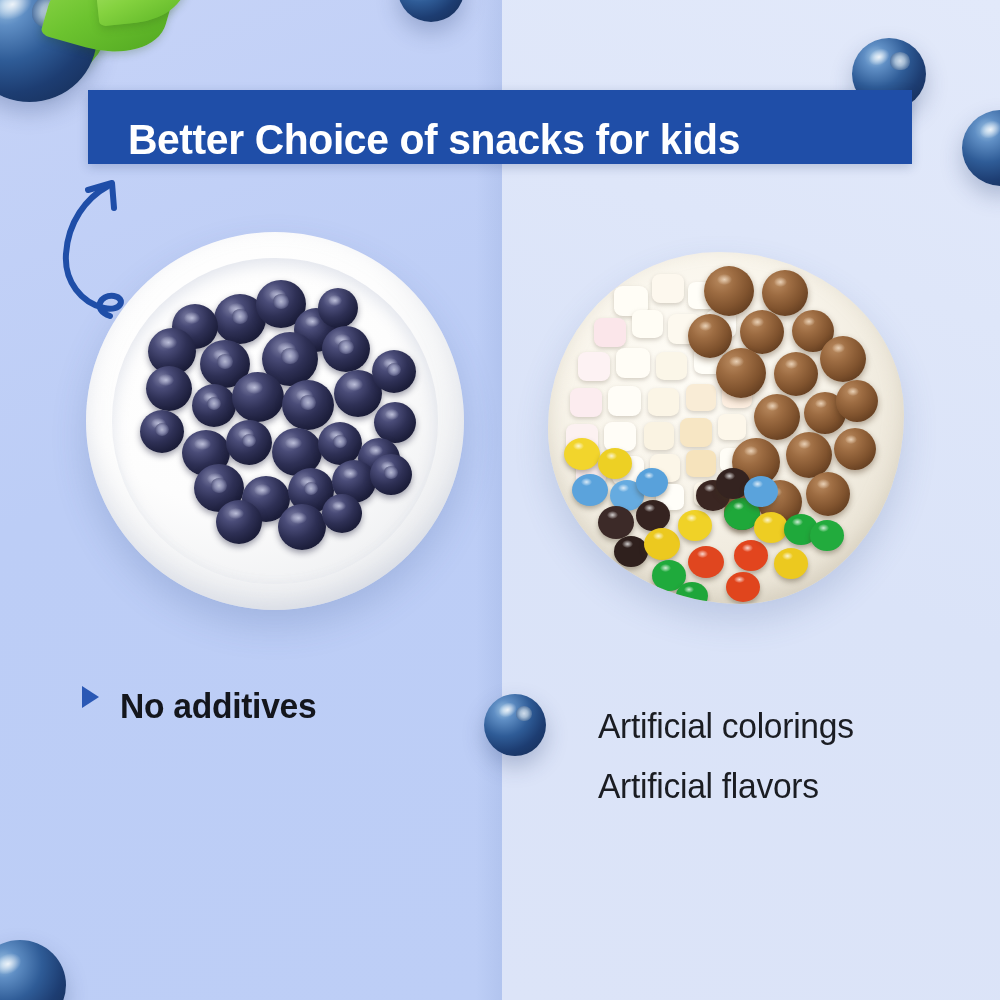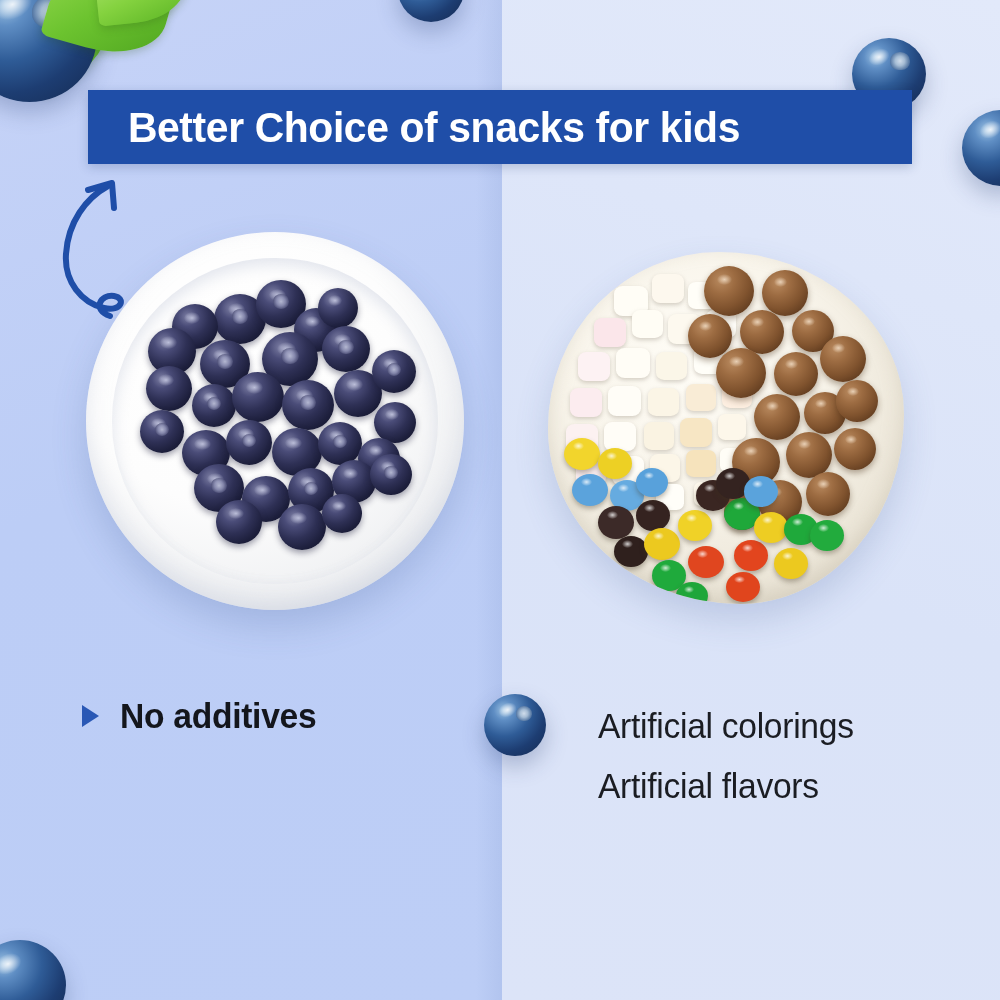--- a/index.html
+++ b/index.html
@@ -65,21 +65,21 @@
   #berry-topcenter{left:398px;top:-42px;width:66px;height:64px;}
   #berry-topright-a{left:852px;top:38px;width:74px;height:72px;}
   #berry-topright-b{left:962px;top:110px;width:78px;height:76px;}
   #berry-center{left:484px;top:694px;width:62px;height:62px;}
   #berry-bottomleft{left:-26px;top:940px;width:92px;height:90px;}
 
   
   #title-banner{
     position:absolute;left:88px;top:90px;width:824px;height:74px;
     background:#1f4ea8;
-    display:flex;align-items:center;
+    display:flex;align-items:flex-end;
     box-shadow:0 3px 10px rgba(20,45,100,.22);
     z-index:6;
   }
   #title-text{
     color:#ffffff;
     font-size:43px;
     font-weight:bold;
     letter-spacing:-0.4px;
     padding-left:42px;
     white-space:nowrap;
@@ -154,21 +154,21 @@
     border-radius:50%;
     background:radial-gradient(ellipse at center,rgba(255,255,255,.78) 0%,rgba(255,255,255,0) 72%);
   }
   .cnd{box-shadow:0 3px 5px rgba(60,50,30,.35);}
 
   
   #list-left{
     position:absolute;left:82px;top:686px;width:410px;z-index:5;
   }
   .row-left{
-    display:flex;align-items:center;
+    display:flex;align-items:flex-start;
     height:60px;
   }
   .tri{
     width:0;height:0;flex:0 0 auto;
     border-left:17px solid #2a58b5;
     border-top:11px solid transparent;
     border-bottom:11px solid transparent;
     margin-right:21px;
   }
   .row-left .txt{

